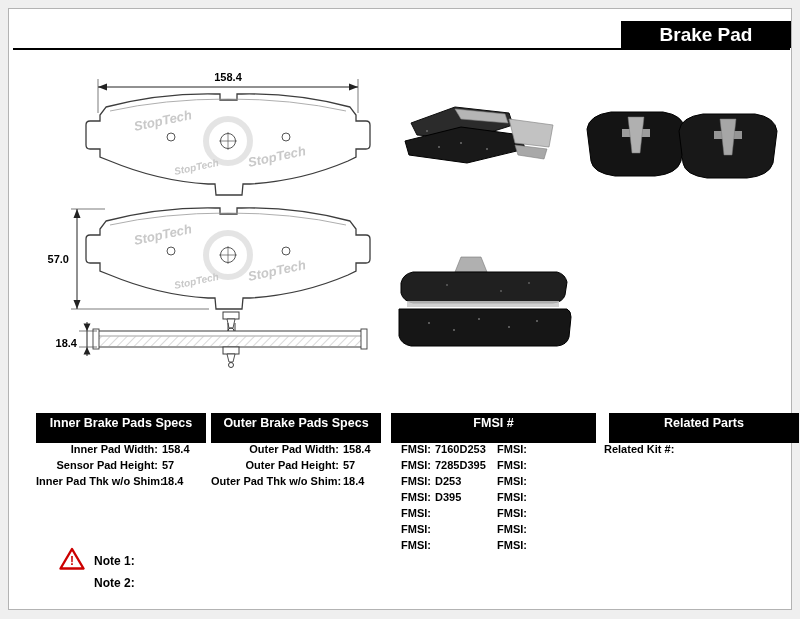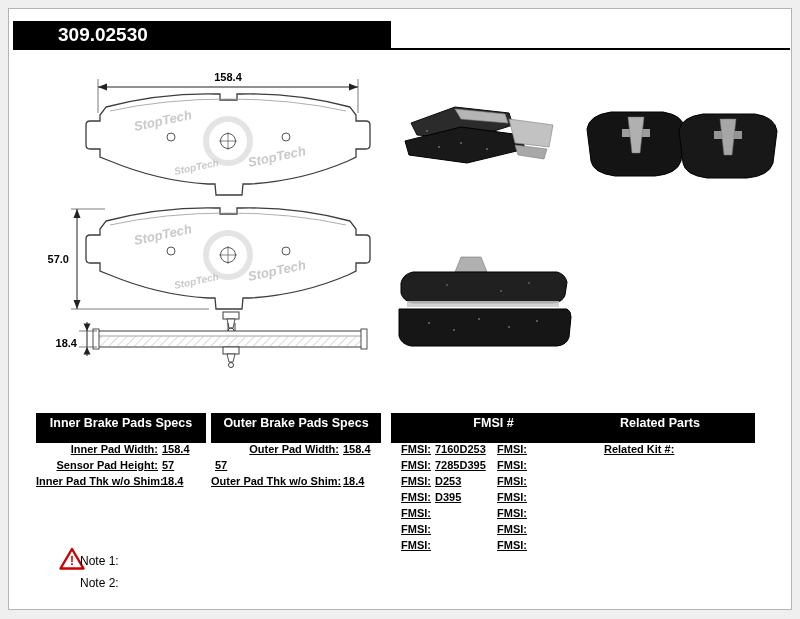--- a/index.html
+++ b/index.html
@@ -27,41 +27,41 @@
   .dim { font:bold 11px "Liberation Sans", sans-serif; fill:#000; stroke:none; }
   .wm  { font:italic bold 13px "Liberation Sans", sans-serif; fill:#c9c9c9; stroke:none; }
   .wm.sm { font-size:10px; }
 
   
   .thead {
     position:absolute; top:404px; height:30px; background:#000; color:#fff;
     font-size:12.5px; font-weight:bold; line-height:20px; text-align:center;
   }
   .col { position:absolute; top:432px; }
-  .specrow { display:flex; height:16px; line-height:16px; font-size:11px; font-weight:bold; white-space:nowrap; color:#000;text-decoration:underline; }
+  .specrow { display:flex; height:16px; line-height:16px; font-size:11px; font-weight:bold; white-space:nowrap; color:#000; }
   .lbl { text-align:right; }
   .val { margin-left:4px; text-align:left; }
   .col-inner .lbl { width:122px; }
   .col-outer .lbl { width:128px; }
   .col-fmsi1 .lbl, .col-fmsi2 .lbl { width:40px; }
   .col-related .lbl { text-align:left; width:auto; padding-left:3px; }
 
   
   .note-icon { position:absolute; left:50px; top:538px; }
-  .note-text { position:absolute; left:71px; font-size:12px; font-weight:normal; color:#000; }
+  .note-text { position:absolute; left:85px; font-size:12px; font-weight:bold; color:#000; }
   .note-1 { top:545px; }
   .note-2 { top:567px; }
 </style>
 </head>
 <body>
 
 <div class="page">
 
-  <div class="hdr-bar hdr-left">
-    <span>309.02530</span>
+  <div class="hdr-bar hdr-right">
+    <span>Brake Pad</span>
   </div>
   <div class="hdr-line"></div>
 
   <svg class="drawing-area" width="784" height="356" viewBox="0 0 784 356">
     <defs>
       <pattern id="hatch" width="6" height="6" patternUnits="userSpaceOnUse" patternTransform="rotate(45)">
         <line x1="0" y1="0" x2="0" y2="6" stroke="#9a9a9a" stroke-width="1"></line>
       </pattern>
       <g id="padView">
         <path d="M 97 52 Q 152 38 206 39 L 211 39 L 211 45 L 228 45 L 228 39 L 233 39
@@ -165,21 +165,21 @@
       <circle cx="528" cy="266" r="1" fill="#6f6f6f"></circle>
         <circle cx="438" cy="230" r="1" fill="#5f5f5f"></circle>
       <circle cx="492" cy="236" r="1" fill="#5f5f5f"></circle>
         <circle cx="520" cy="228" r="1" fill="#5f5f5f"></circle>
     </g>
   </svg>
 
   <div class="thead" style="left:27px; width:170px;">Inner Brake Pads Specs</div>
   <div class="thead" style="left:202px; width:170px;">Outer Brake Pads Specs</div>
   <div class="thead" style="left:382px; width:205px;">FMSI #</div>
-  <div class="thead" style="left:556px; width:190px;">Related Parts</div>
+  <div class="thead" style="left:600px; width:190px;">Related Parts</div>
 
   <div class="col col-inner" style="left:27px; width:170px;">
     <div class="specrow">
       <span class="lbl">Inner Pad Width:</span>
       <span class="val">158.4</span>
     </div>
     <div class="specrow">
       <span class="lbl">Sensor Pad Height:</span>
       <span class="val">57</span>
     </div>
@@ -188,20 +188,21 @@
       <span class="val">18.4</span>
     </div>
   </div>
 
   <div class="col col-outer" style="left:202px; width:170px;">
     <div class="specrow">
       <span class="lbl">Outer Pad Width:</span>
       <span class="val">158.4</span>
     </div>
     <div class="specrow">
+      <span class="lbl">Outer Pad Height:</span>
       <span class="val">57</span>
     </div>
     <div class="specrow">
       <span class="lbl">Outer Pad Thk w/o Shim:</span>
       <span class="val">18.4</span>
     </div>
   </div>
 
   <div class="col col-fmsi1" style="left:382px; width:100px;">
     <div class="specrow">

